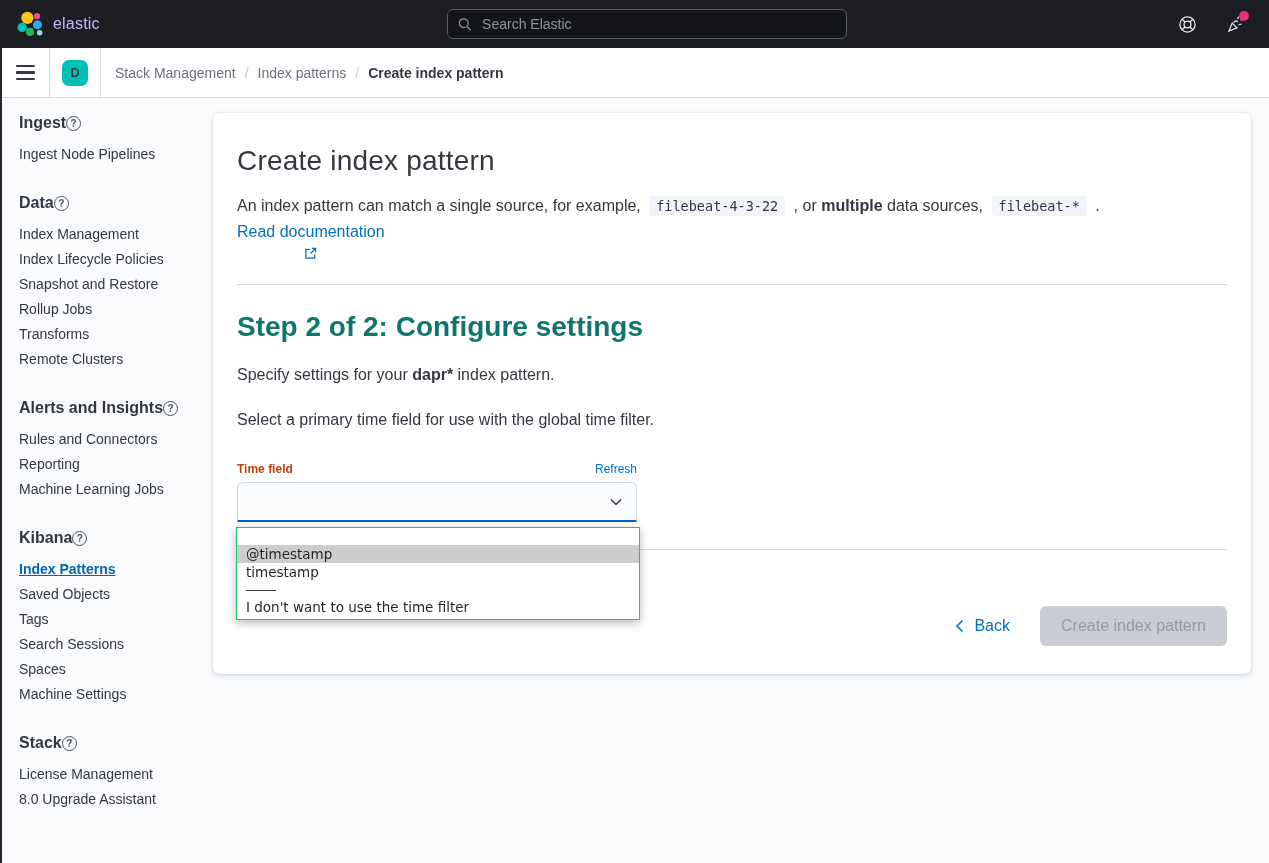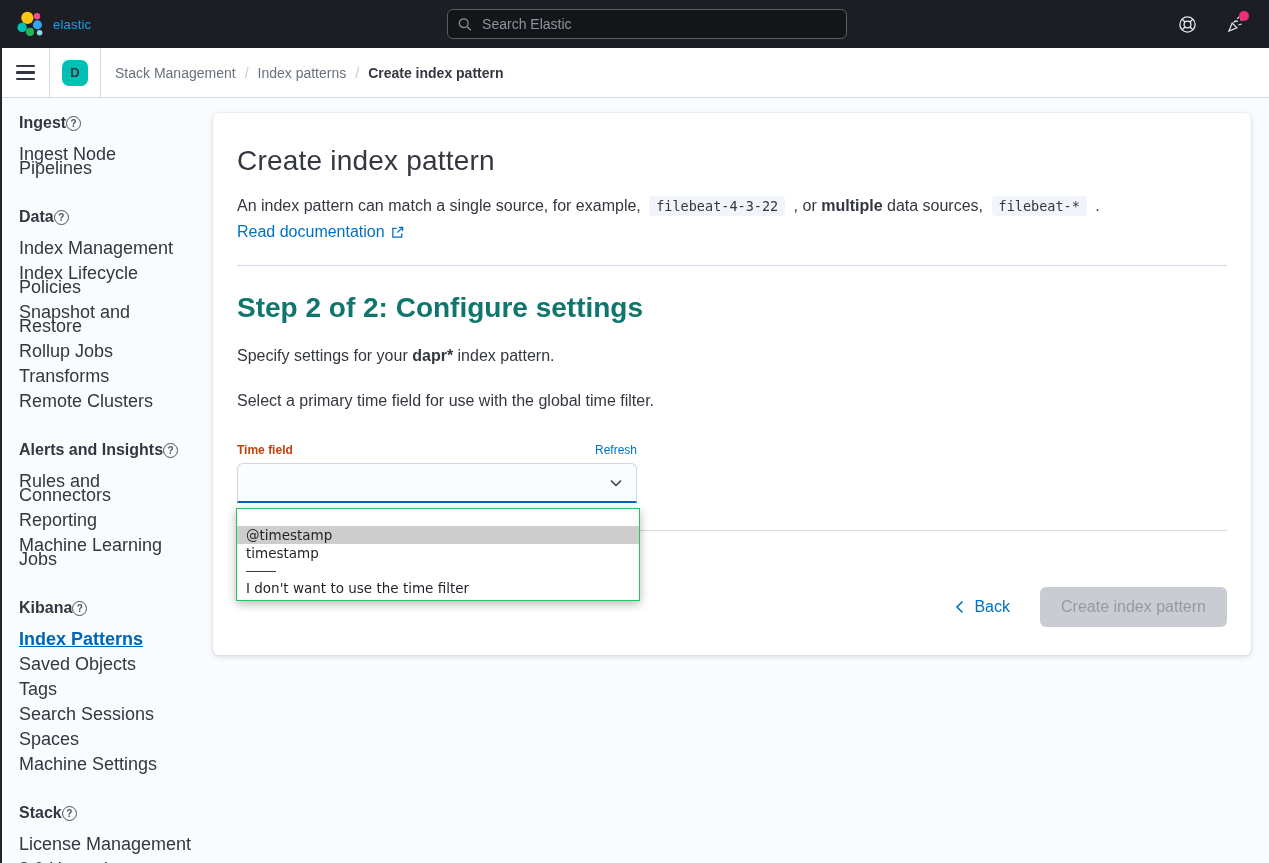--- a/index.html
+++ b/index.html
@@ -9,21 +9,21 @@
     font-family:"Liberation Sans", sans-serif;
     background:#fafbfd; color:#343741;
   }
   
   .top-header {
     height:48px; background:#1d1e24; display:flex; align-items:center;
     padding:0 16px; position:relative;
   }
   .logo { display:flex; align-items:center; gap:9px; }
   .logo-mark { width:28px; height:28px; }
-  .logo-text { color:#0ea5e9; font-size:13px; font-weight:500; letter-spacing:.2px; }
+  .logo-text { color:#c4b5fd; font-size:16px; font-weight:500; letter-spacing:.2px; }
   .header-search {
     position:absolute; left:447px; top:9px; width:400px; height:30px;
     background:#141519; border:1px solid #5a5d66; border-radius:6px;
     display:flex; align-items:center; gap:8px; padding:8px 10px;
   }
   .header-search input {
     background:transparent; border:none; outline:none; color:#d4dae5;
     font-size:14px; width:100%; font-family:"Liberation Sans", sans-serif;
   }
   .header-search input::placeholder { color:#8e939e; }
@@ -54,36 +54,36 @@
   .sidebar { width:200px; padding:16px 8px 20px 17px; flex-shrink:0; }
   .nav-section + .nav-section { margin-top:33px; }
   .nav-head { display:flex; align-items:center; gap:0; }
   .nav-title { font-size:16px; font-weight:700; color:#343741; }
   .q-icon {
     width:15px; height:15px; border-radius:50%; border:1.4px solid #4d515c;
     color:#4d515c; font-size:10px; font-weight:700; display:flex; align-items:center;
     justify-content:center; cursor:pointer;
   }
   .nav-items { list-style:none; margin:15px 0 0; padding:0; }
-  .nav-items li { font-size:18px; margin-bottom:11px; color:#343741; cursor:pointer; line-height:14px; }
+  .nav-items li { font-size:14px; margin-bottom:11px; color:#343741; cursor:pointer; line-height:14px; }
   .nav-items li.active a { color:#0066b1; font-weight:700; text-decoration:underline; }
   .nav-items a { color:inherit; text-decoration:none; }
   
   .main { flex:1; padding:15px 18px 20px 11px; }
   .panel {
     background:#ffffff; border-radius:6px; padding:24px 24px 26px;
     box-shadow:0 2px 5px rgba(152,162,179,.35), 0 0 2px rgba(152,162,179,.35);
   }
   .page-title { font-size:28px; font-weight:400; color:#343741; margin:8px 0 14px; letter-spacing:.2px; }
   .intro { font-size:16px; line-height:30px; color:#343741; max-width:1000px; }
   .code-chip {
     font-family:"DejaVu Sans Mono", monospace; font-size:13.5px; background:#f1f4fa;
     border-radius:4px; padding:2px 7px; margin:0 4px; color:#343741; white-space:nowrap;
   }
-  .doc-link { display:inline-flex; align-items:center; gap:6px; color:#0071c2; font-size:16px; margin-top:2px; cursor:pointer; text-decoration:none; }
+  .doc-link { display:inline-flex; align-items:center; gap:6px; color:#0071c2; font-size:16px; margin-top:2px; cursor:pointer; text-decoration:none;flex-direction:column; }
   .divider { border:none; border-top:1px solid #d3dae6; margin:24px 0; }
   .step-heading { font-size:28px; font-weight:700; color:#0f766e; margin:26px 0 20px; }
   .para { font-size:16px; color:#343741; margin:0 0 21px; line-height:24px; }
   
   .form-row { width:400px; position:relative; margin-top:30px; }
   .label-row { display:flex; justify-content:space-between; align-items:center; margin-bottom:6px; }
   .field-label { font-size:12px; font-weight:700; color:#c2410c; }
   .refresh-link { font-size:12px; color:#0071c2; cursor:pointer; text-decoration:none; }
   .select-box {
     height:40px; background:#fbfcfd; border:1px solid #d0d7e2; border-bottom:2px solid #0064c2;

